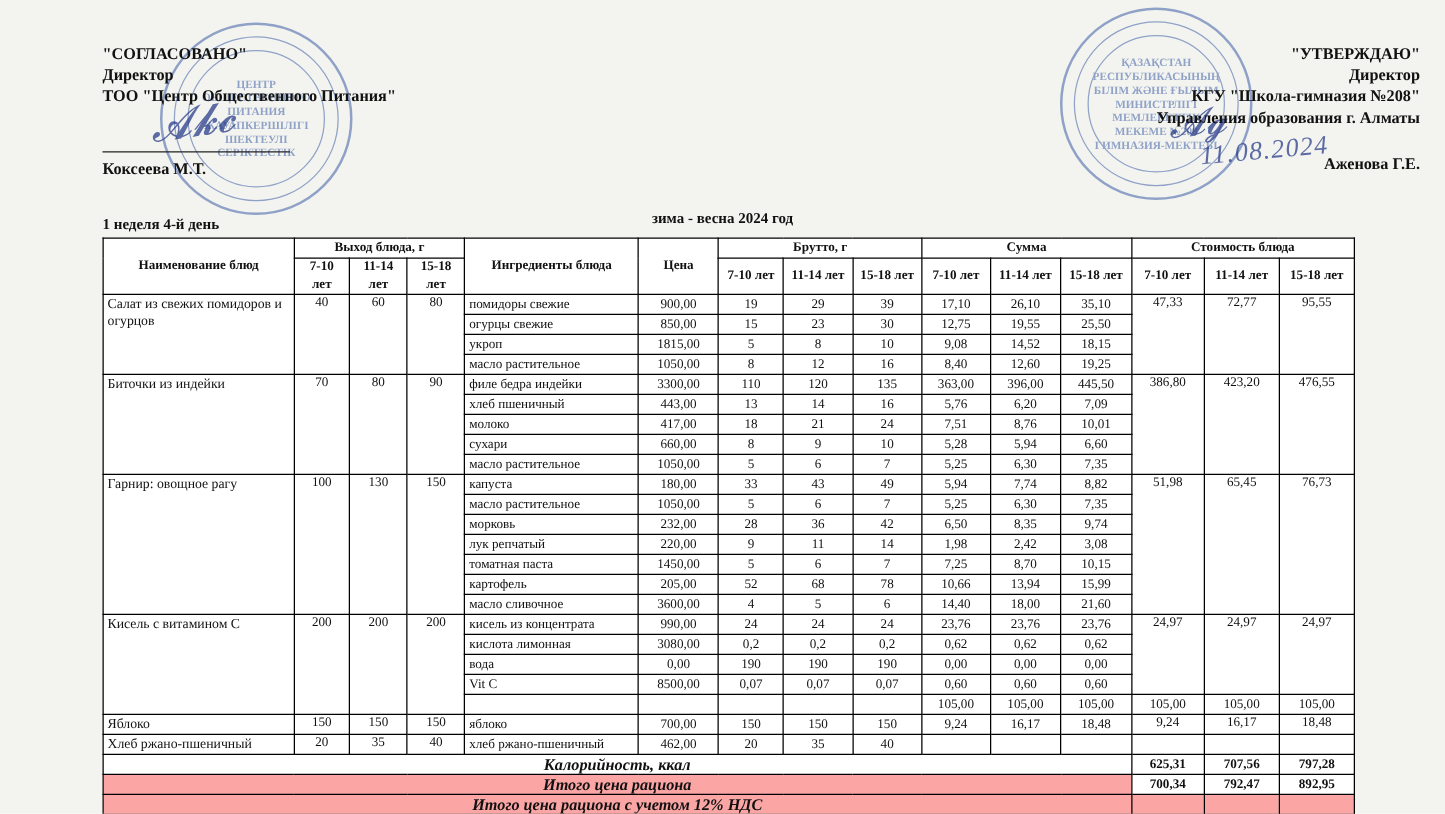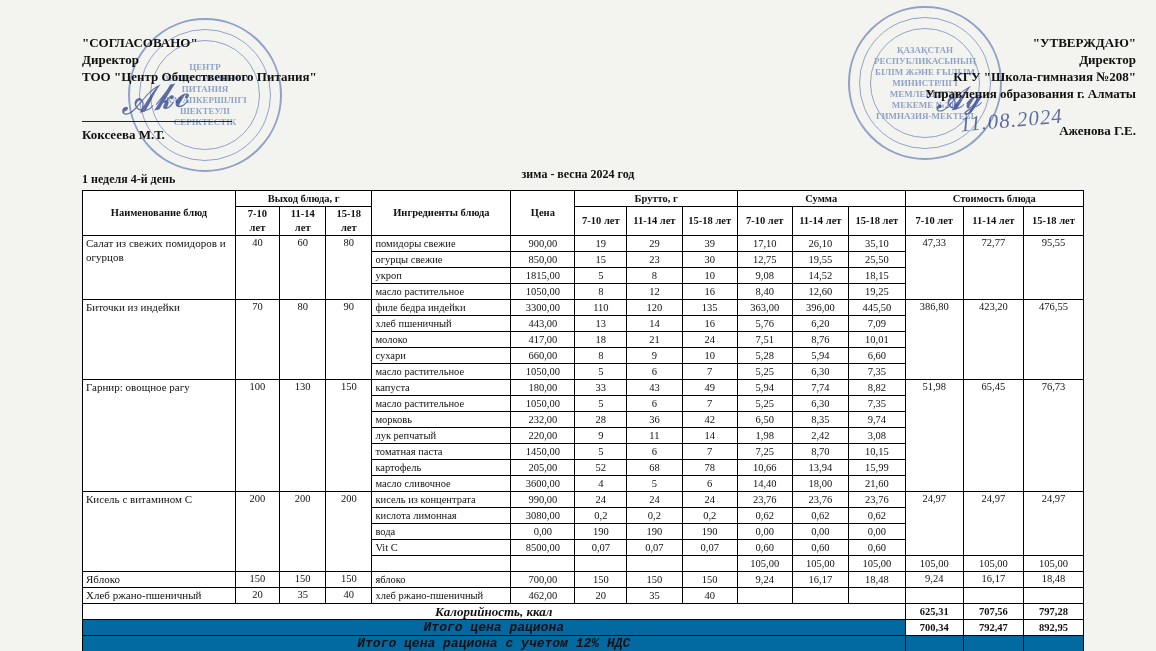--- a/index.html
+++ b/index.html
@@ -47,21 +47,21 @@
     width:1002px;
   }
   th,td{border:1px solid #000;padding:0 3px;height:15px;line-height:14px;}
   th{font-weight:bold;text-align:center;font-size:10.5px;}
   td{font-size:10.5px;}
   .c{text-align:center;}
   .l{text-align:left;}
   .b{font-weight:bold;}
   .grp{font-size:11px;}
   .tall{vertical-align:top;}
-  .shade{background:#0369a1;font-family:Liberation Mono, monospace;}
+  .shade{background:#fca5a5;}
   .footer-lbl{text-align:center;font-style:italic;font-weight:bold;font-size:13px;}
 </style>
 </head>
 <body>
 
 <div class="page">
 
   <div class="stamp" id="stamp-left">
     <div class="inner"></div>
     <div class="inner2"></div>

